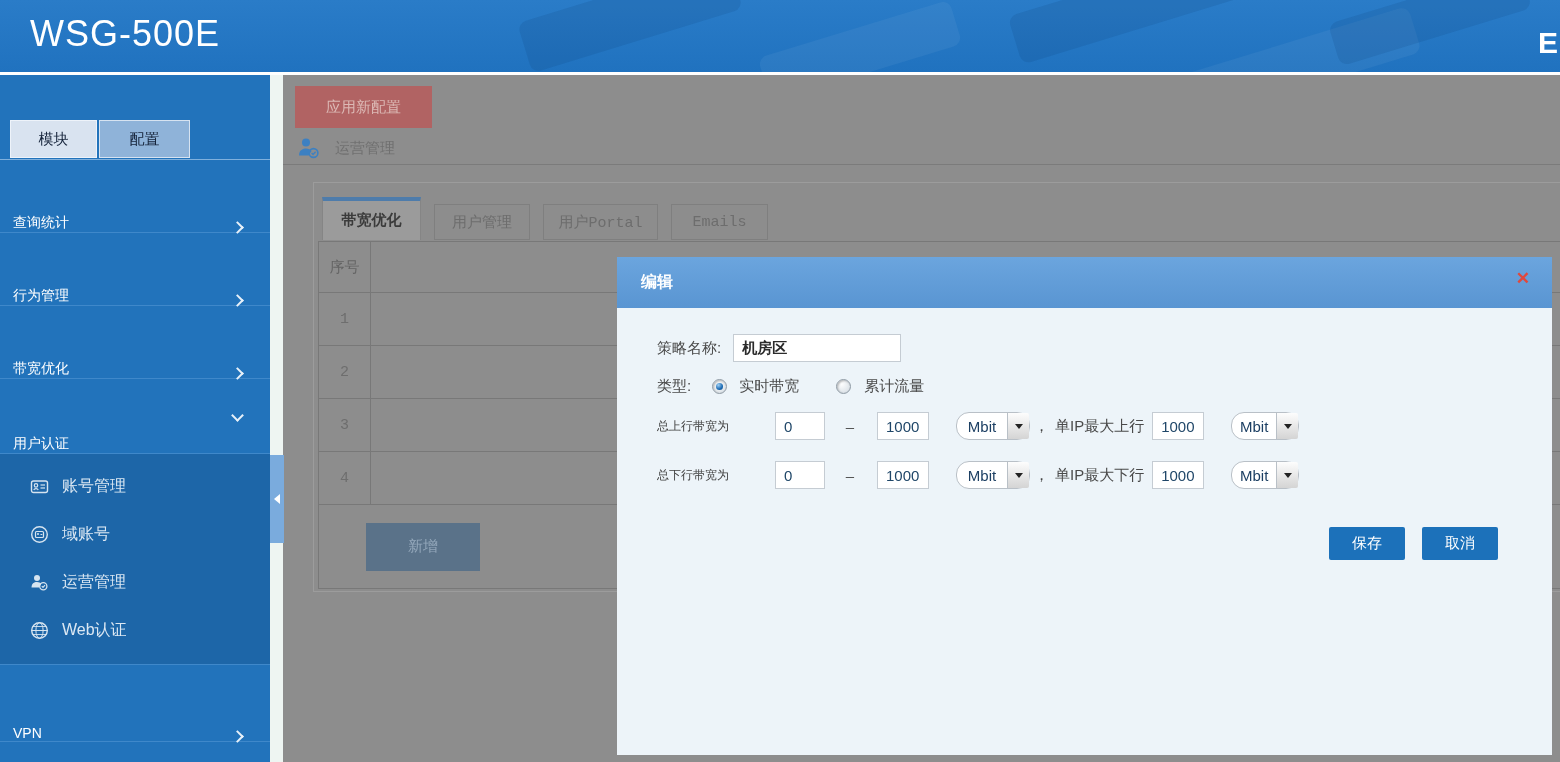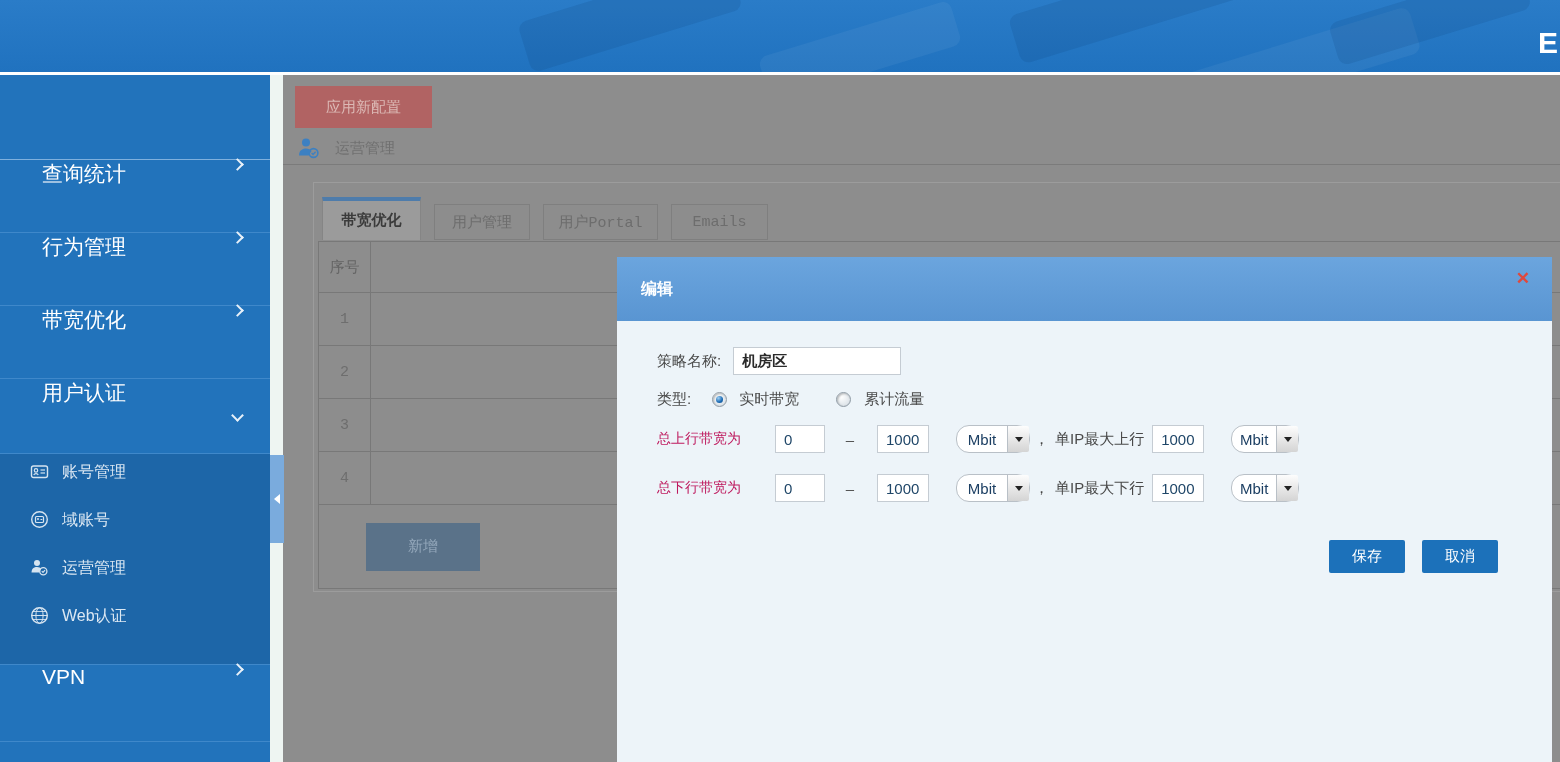--- a/index.html
+++ b/index.html
@@ -19,29 +19,29 @@
 
   
   .sidebar { position:absolute; left:0; top:75px; width:270px; height:687px;
     background:#2273bb; overflow:hidden; }
   .mode-tabs { position:absolute; left:10px; top:45px; display:flex; }
   .mode-tab { height:38px; display:flex; align-items:center; justify-content:center;
     font-size:15px; color:#15233a; cursor:pointer; }
   .mode-tab.sel { width:87px; background:#d9e3f0; border:1px solid #eef3fa; }
   .mode-tab.alt { width:91px; background:#8fb3d9; border:1px solid #d7e3f1; margin-left:2px; }
   .menu { position:absolute; left:0; top:84px; right:0; border-top:1px solid #7fb0dd; }
-  .menu-item { position:relative; height:73px; display:flex; align-items:flex-start;
-    padding-left:42px; color:#ffffff; font-size:21px; cursor:pointer;
+  .menu-item { position:relative; height:73px; display:flex; align-items:flex-end;
+    padding-left:13px; color:#ffffff; font-size:14px; cursor:pointer;
     border-bottom:1px solid #3f88ca; }
   .chev { position:absolute; right:28px; width:9px; height:9px;
     border-top:2px solid #e8f1f9; border-right:2px solid #e8f1f9; }
   .chev.right { transform:rotate(45deg); }
   .chev.down { transform:rotate(135deg); top:32px; }
   .submenu { background:#1d66a8; border-bottom:1px solid #3f88ca; padding:8px 0 10px 0; }
-  .submenu-item { height:48px; display:flex; padding-left:30px;
+  .submenu-item { height:48px; display:flex; align-items:center; padding-left:30px;
     color:#dce8f3; font-size:16px; cursor:pointer; }
   .submenu-item svg { margin-right:13px; }
   .gap { position:absolute; left:270px; top:75px; width:13px; height:687px; background:#eef5f2; }
   .collapse-handle { position:absolute; left:270px; top:455px; width:14px; height:88px;
     background:#7aabdd; display:flex; align-items:center; justify-content:center; cursor:pointer; z-index:5; }
   .tri-left { width:0; height:0; border-top:5px solid transparent; border-bottom:5px solid transparent;
     border-right:6px solid #ffffff; }
 
   
   .content { position:absolute; left:283px; top:75px; width:1277px; height:687px;
@@ -66,37 +66,37 @@
   .trow .tc1 { width:52px; border-right:1px solid #787878; display:flex; align-items:center;
     justify-content:center; font-family:"Liberation Mono", monospace; font-size:15px; color:#6e6e6e; }
   .trow .tc2 { flex:1; }
   .trow.thead .tc1 { color:#646464; }
   .tfoot { height:83px; display:flex; align-items:center; }
   .add-btn { margin-left:47px; width:114px; height:48px; background:#5a7289; color:#94a8bb;
     font-size:15px; display:flex; align-items:center; justify-content:center; cursor:pointer; }
 
   
   .modal { position:absolute; left:617px; top:257px; width:935px; height:495px; z-index:50; }
-  .modal-header { height:64px; background:linear-gradient(180deg,#6ba5de,#5995d2);
+  .modal-header { height:51px; background:linear-gradient(180deg,#6ba5de,#5995d2);
     display:flex; align-items:center; }
   .modal-title { color:#ffffff; font-size:16px; font-weight:bold; margin-left:24px; }
   .modal-close { position:absolute; right:22px; top:13px; color:#e0483c; font-size:17px;
     font-weight:900; cursor:pointer; line-height:1; }
   .modal-body { position:relative; height:447px; background:#edf4f9; }
   .form-row { position:absolute; left:40px; display:flex; align-items:center; }
   .flabel { color:#4a4a4a; font-size:15px; }
   .txt-input { height:28px; border:1px solid #c5ccd3; background:#fff; padding-left:8px;
     font-size:15px; color:#1f4668; font-family:"Liberation Sans", sans-serif; }
   .name-input { width:168px; margin-left:12px; font-weight:bold; color:#2b2b2b; }
   .radio { width:15px; height:15px; border-radius:50%; border:1px solid #8f9aa4;
     background:radial-gradient(circle at 35% 30%, #ffffff 0%, #dfe5ea 70%, #c2cad1 100%);
     box-shadow:inset 1px 1px 2px rgba(0,0,0,0.25); position:relative; cursor:pointer; }
   .radio.sel::after { content:""; position:absolute; left:3px; top:3px; width:7px; height:7px;
     border-radius:50%; background:radial-gradient(circle at 35% 30%, #9fd0f5 0%, #1b6ab3 60%, #0d4c8c 100%); }
-  .bw-label { width:118px; color:#be185d; font-size:14px; }
+  .bw-label { width:118px; color:#404040; font-size:12px; }
   .bw-min { width:50px; }
   .dash { width:14px; text-align:center; color:#555; margin-left:18px; font-size:15px; }
   .bw-max { width:52px; margin-left:20px; }
   .select { height:28px; border:1px solid #b9c0c7; border-radius:13px; background:#fff;
     display:flex; align-items:stretch; cursor:pointer; }
   .select.u1 { margin-left:27px; }
   .sel-val { width:50px; display:flex; align-items:center; justify-content:center;
     color:#1c3f63; font-size:15px; }
   .select.narrow .sel-val { width:44px; }
   .sel-btn { width:22px; border-left:1px solid #b9c0c7; border-radius:0 2px 2px 0;
@@ -118,24 +118,29 @@
 <body>
 
 <div id="app">
 
   <div class="header">
     <div class="key dark" style="left:520px;top:-10px;width:220px;height:52px;"></div>
     <div class="key" style="left:760px;top:28px;width:200px;height:46px;"></div>
     <div class="key dark" style="left:1010px;top:-18px;width:230px;height:50px;"></div>
     <div class="key" style="left:1180px;top:40px;width:240px;height:48px;"></div>
     <div class="key dark" style="left:1330px;top:-6px;width:200px;height:44px;"></div>
+    <div class="logo">WSG-500E</div>
     <div class="corner-e">E</div>
   </div>
 
   <div class="sidebar">
+    <div class="mode-tabs">
+      <div class="mode-tab sel">模块</div>
+      <div class="mode-tab alt">配置</div>
+    </div>
     <div class="menu">
       <div class="menu-item">
         <span>查询统计</span>
         <span class="chev right"></span>
       </div>
       <div class="menu-item">
         <span>行为管理</span>
         <span class="chev right"></span>
       </div>
       <div class="menu-item">

